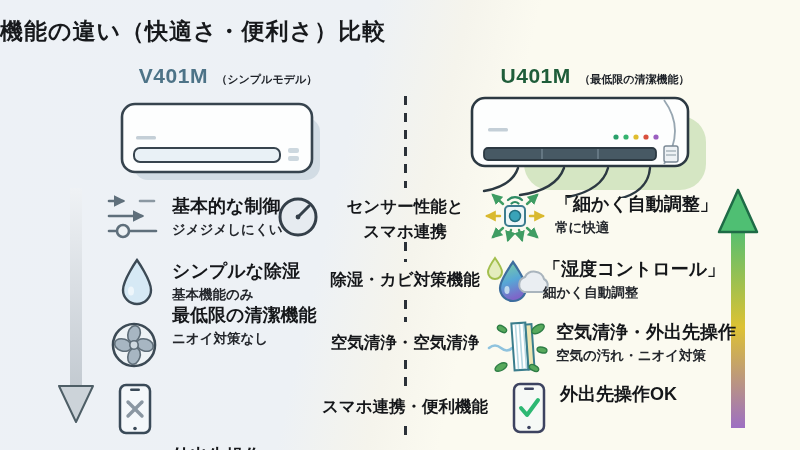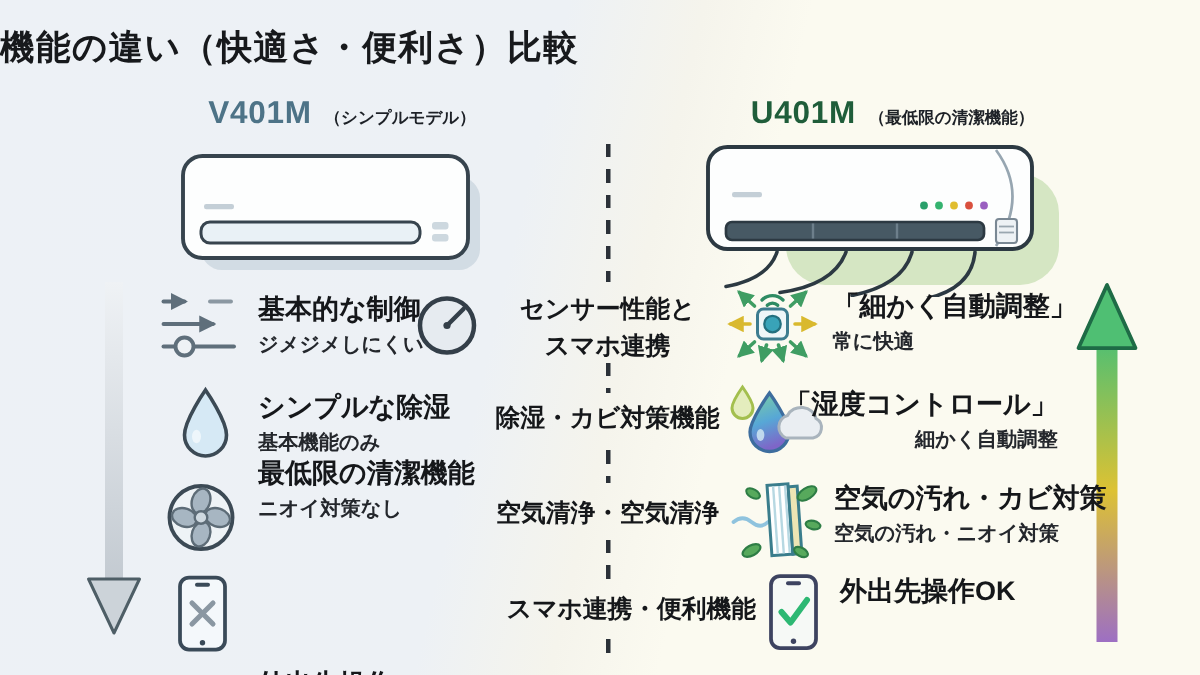--- a/index.html
+++ b/index.html
@@ -192,21 +192,21 @@
             <stop offset="0.55" stop-color="#57a7d6"></stop>
             <stop offset="1" stop-color="#7e66c8"></stop>
         </linearGradient>
       </defs>
       <path d="M13,4 c0,0 -7,10 -7,14 a7,7 0 0 0 14,0 c0,-4 -7,-14 -7,-14 z" fill="#e4edbd" stroke="#a3bf4e" stroke-width="2"></path>
       <path d="M31,8 c0,0 -13,18 -13,26 a13,13 0 0 0 26,0 c0,-8 -13,-26 -13,-26 z" fill="url(#gdrop)" stroke="#3d6d9e" stroke-width="2.2"></path>
       <ellipse cx="25" cy="36" rx="2.6" ry="4" fill="#cfe6f2" opacity="0.85"></ellipse>
       <path d="M42,38 a8,8 0 0 1 1,-15 a10,9 0 0 1 19,2 a7,7 0 0 1 -2,13 z" fill="#eaeef2" stroke="#a9b4bd" stroke-width="2"></path>
     </svg>
   </div>
-  <div class="txt" style="left:523px;top:259px;text-align:right;">
+  <div class="txt" style="left:543px;top:259px;">
     <div class="t">「湿度コントロール」</div>
     <div class="s">細かく自動調整</div>
   </div>
 
   <div class="abs" style="left:110px;top:321px;width:48px;height:48px;">
     <svg viewBox="0 0 48 48">
       <circle cx="24" cy="24" r="21" fill="#eef3f6" stroke="#3c4a55" stroke-width="2.6"></circle>
       <g fill="#a7b6c2" stroke="#5d6c77" stroke-width="1.6">
         <ellipse cx="24" cy="13" rx="6" ry="8.5" transform="rotate(18 24 13)"></ellipse>
         <ellipse cx="35" cy="24" rx="8.5" ry="6" transform="rotate(18 35 24)"></ellipse>
@@ -234,39 +234,39 @@
       <g fill="#57a95c" stroke="#2e7d45" stroke-width="1.4">
         <ellipse cx="51" cy="11" rx="7" ry="3.6" transform="rotate(-32 51 11)"></ellipse>
         <ellipse cx="55" cy="32" rx="5" ry="2.8" transform="rotate(12 55 32)"></ellipse>
         <ellipse cx="14" cy="49" rx="6.5" ry="3.4" transform="rotate(-28 14 49)"></ellipse>
         <ellipse cx="15" cy="11" rx="5" ry="2.8" transform="rotate(30 15 11)"></ellipse>
         <ellipse cx="47" cy="50" rx="5" ry="2.8" transform="rotate(28 47 50)"></ellipse>
       </g>
     </svg>
   </div>
   <div class="txt" style="left:556px;top:322px;">
-    <div class="t">空気の汚れ・カビ対策</div>
+    <div class="t">空気清浄・外出先操作</div>
     <div class="s">空気の汚れ・ニオイ対策</div>
   </div>
 
   <div class="abs" style="left:118px;top:383px;width:34px;height:52px;">
     <svg viewBox="0 0 34 52">
       <rect x="2" y="2" width="30" height="48" rx="6" fill="#f4f8fb" stroke="#3a4a58" stroke-width="2.5"></rect>
       <rect x="12" y="5.5" width="10" height="2.6" rx="1.3" fill="#3a4a58"></rect>
       <circle cx="17" cy="45.5" r="1.8" fill="#3a4a58"></circle>
       <g stroke="#8a97a2" stroke-width="3.4" stroke-linecap="round">
         <line x1="10" y1="19" x2="24" y2="33"></line>
         <line x1="24" y1="19" x2="10" y2="33"></line>
       </g>
     </svg>
   </div>
   <div class="txt" style="left:172px;top:398px;margin-top:48px;">
     <div class="t">外出先操作×</div>
   </div>
-  <div class="clabel" style="top:394px;margin-left:16px;">スマホ連携・便利機能</div>
+  <div class="clabel" style="top:394px;">スマホ連携・便利機能</div>
   <div class="abs" style="left:512px;top:382px;width:34px;height:52px;">
     <svg viewBox="0 0 34 52">
       <rect x="2" y="2" width="30" height="48" rx="6" fill="#f6f9f6" stroke="#3d4360" stroke-width="2.5"></rect>
       <rect x="12" y="5.5" width="10" height="2.6" rx="1.3" fill="#3d4360"></rect>
       <circle cx="17" cy="45.5" r="1.8" fill="#3d4360"></circle>
       <path d="M9,26 l6,7 l11,-15" stroke="#2db873" stroke-width="4" fill="none" stroke-linecap="round" stroke-linejoin="round"></path>
     </svg>
   </div>
   <div class="txt" style="left:560px;top:384px;">
     <div class="t">外出先操作OK</div>

